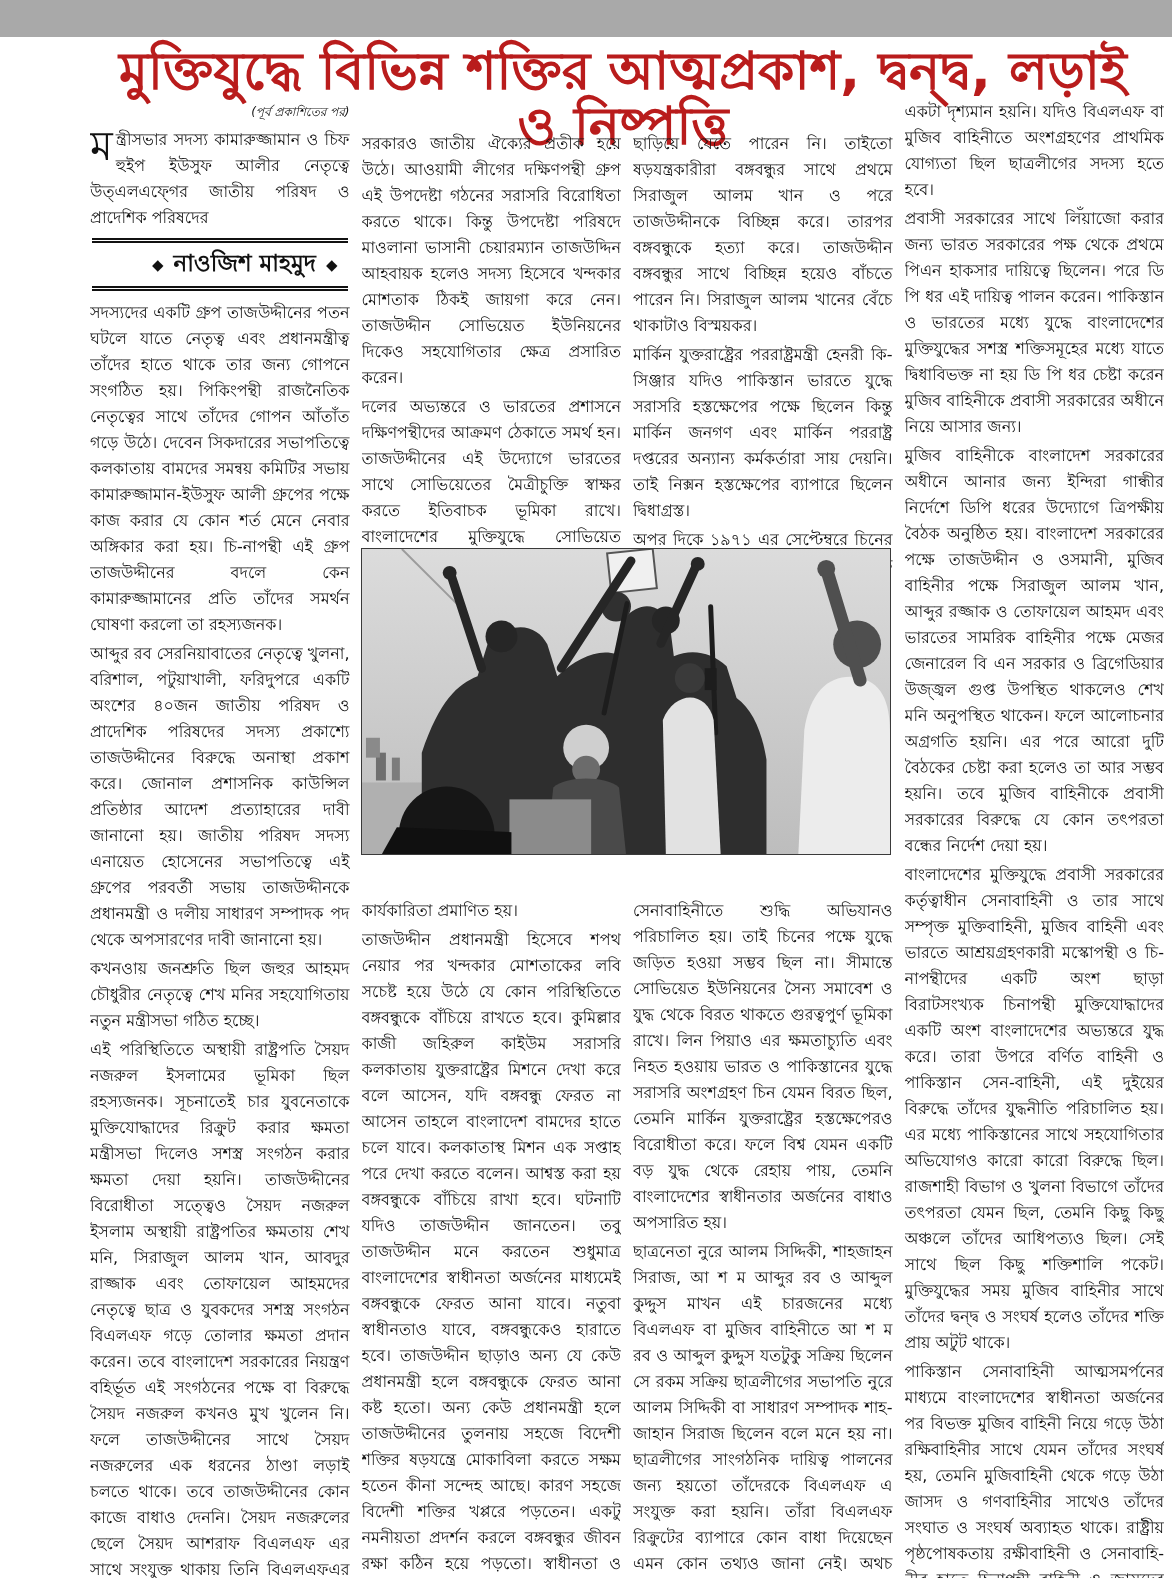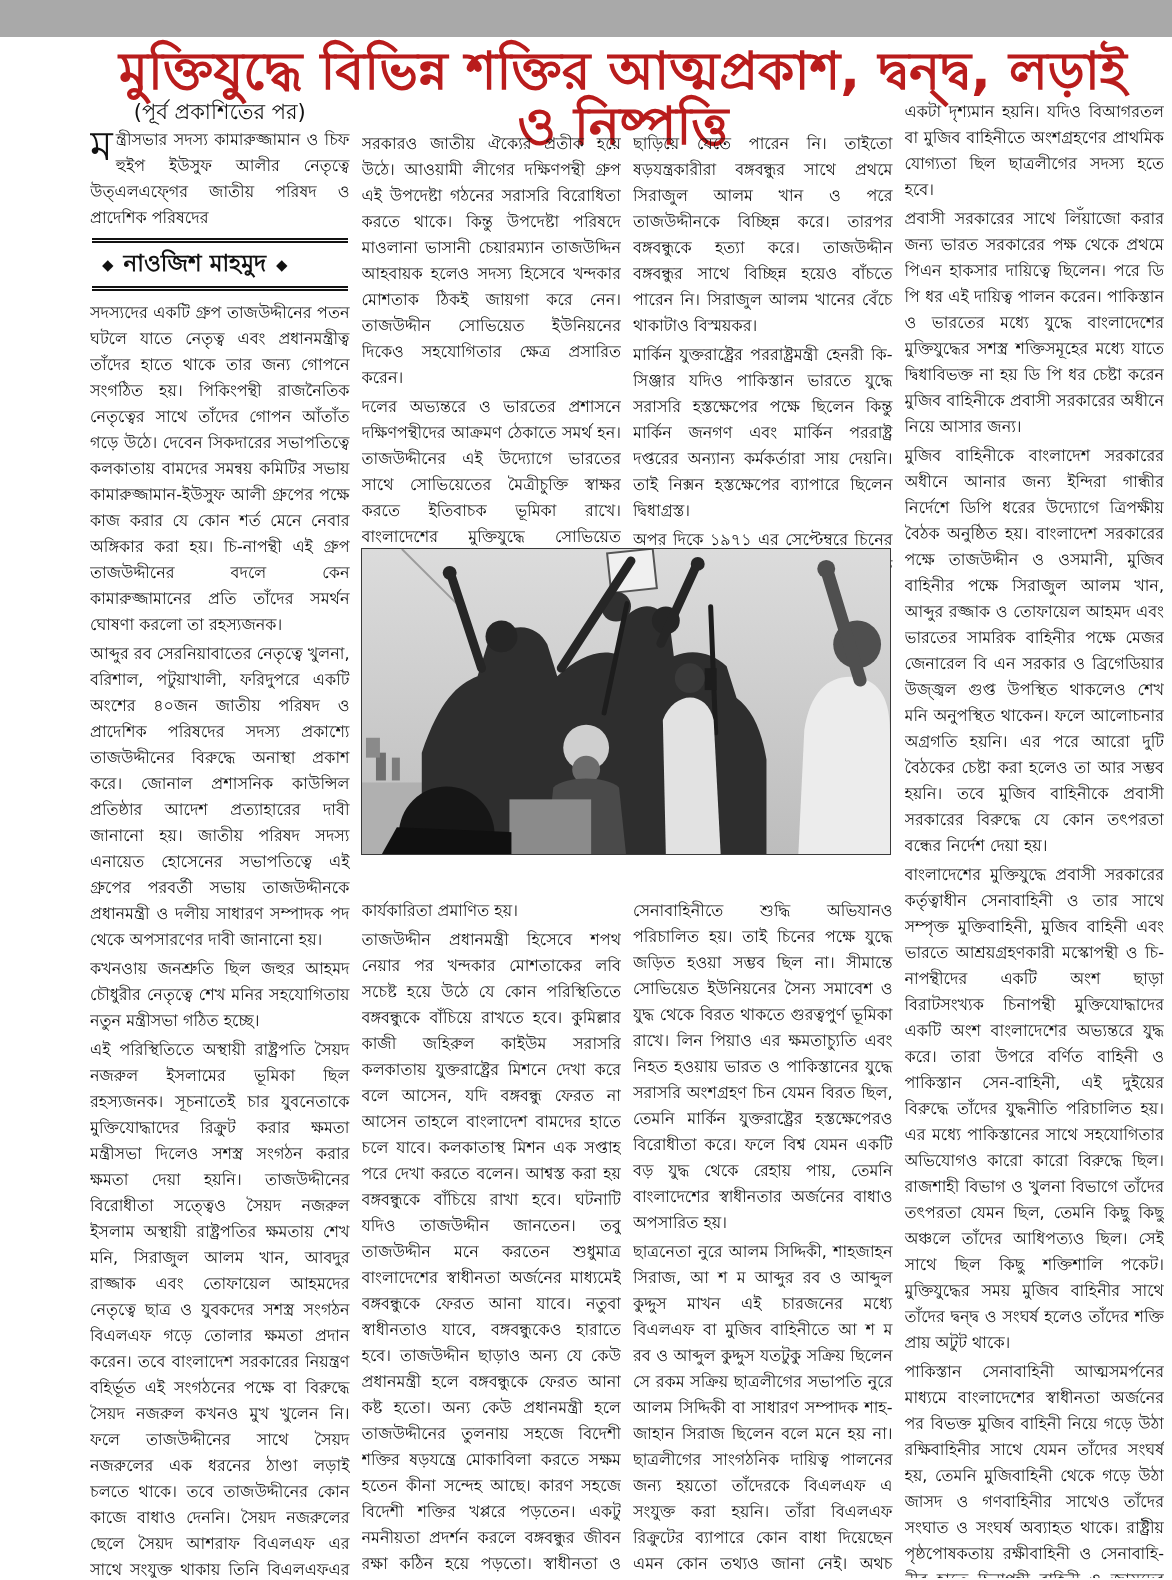--- a/index.html
+++ b/index.html
@@ -15,27 +15,27 @@
   }
   .cols{
     position:absolute;left:90px;right:8px;top:99px;bottom:2px;
     display:flex;gap:12px;
   }
   .col{
     flex:1 1 0;min-width:0;overflow:hidden;
     font-size:16px;line-height:26px;text-align:justify;
   }
   .col p{margin:0 0 3px 0;}
-  .note{text-align:center;font-size:21px;margin-bottom:2px !important;}
+  .note{font-style:italic;text-align:right;font-size:12px;margin-bottom:2px !important;}
   .dropcap{
     float:left;font-size:41px;line-height:36px;padding:1px 3px 0 0;
   }
   .byline-box{
     border-top:5px double #111;border-bottom:5px double #111;
-    text-align:left;font-weight:bold;font-size:23px;line-height:1.2;
+    text-align:right;font-weight:bold;font-size:23px;line-height:1.2;
     padding:7px 0 8px;margin:7px 2px 9px 2px;
   }
   .byline-box .dia{font-size:15px;vertical-align:middle;padding:0 10px;}
   .upper-block{height:448px;overflow:hidden;margin-top:32px;}
   .photo-spacer{height:319px;}
   .photo{
     position:absolute;top:548px;left:361px;width:530px;height:307px;
     background:#c9c9c9;border:1px solid #3a3a3a;box-sizing:border-box;
   }
   .photo svg{display:block;width:100%;height:100%;}
@@ -80,21 +80,21 @@
       <p>ছাড়িয়ে যেতে পারেন নি। তাইতো ষড়যন্ত্রকারীরা বঙ্গবন্ধুর সাথে প্রথমে সিরাজুল আলম খান ও পরে তাজউদ্দীনকে বিচ্ছিন্ন করে। তারপর বঙ্গবন্ধুকে হত্যা করে। তাজউদ্দীন বঙ্গবন্ধুর সাথে বিচ্ছিন্ন হয়েও বাঁচতে পারেন নি। সিরাজুল আলম খানের বেঁচে থাকাটাও বিস্ময়কর।</p>
       <p>মার্কিন যুক্তরাষ্ট্রের পররাষ্ট্রমন্ত্রী হেনরী কি-সিঞ্জার যদিও পাকিস্তান ভারতে যুদ্ধে সরাসরি হস্তক্ষেপের পক্ষে ছিলেন কিন্তু মার্কিন জনগণ এবং মার্কিন পররাষ্ট্র দপ্তরের অন্যান্য কর্মকর্তারা সায় দেয়নি। তাই নিক্সন হস্তক্ষেপের ব্যাপারে ছিলেন দ্বিধাগ্রস্ত।</p>
       <p>অপর দিকে ১৯৭১ এর সেপ্টেম্বরে চিনের অভ্যন্তরে মাও সে তুং এর উত্তরাধিকারকে কেন্দ্র করে প্রতিরক্ষা মন্ত্রী লিন পিয়াও এর সাথে চৌ এন লাইয়ের দ্বন্দ্বে চিনে অভ্যুখানের প্রচেষ্টা ব্যর্থ হয়। এতে লিনি-পয়াও সপরিবারে নিহত হয়। এই দ্বন্দ্বে চিনা সেনাবাহিনী জড়িত থাকায় খোদ</p>
     </div>
     <div class="photo-spacer"></div>
     <p>সেনাবাহিনীতে শুদ্ধি অভিযানও পরিচালিত হয়। তাই চিনের পক্ষে যুদ্ধে জড়িত হওয়া সম্ভব ছিল না। সীমান্তে সোভিয়েত ইউনিয়নের সৈন্য সমাবেশ ও যুদ্ধ থেকে বিরত থাকতে গুরত্বপুর্ণ ভূমিকা রাখে। লিন পিয়াও এর ক্ষমতাচ্যুতি এবং নিহত হওয়ায় ভারত ও পাকিস্তানের যুদ্ধে সরাসরি অংশগ্রহণ চিন যেমন বিরত ছিল, তেমনি মার্কিন যুক্তরাষ্ট্রের হস্তক্ষেপেরও বিরোধীতা করে। ফলে বিশ্ব যেমন একটি বড় যুদ্ধ থেকে রেহায় পায়, তেমনি বাংলাদেশের স্বাধীনতার অর্জনের বাধাও অপসারিত হয়।</p>
     <p>ছাত্রনেতা নুরে আলম সিদ্দিকী, শাহজাহন সিরাজ, আ শ ম আব্দুর রব ও আব্দুল কুদ্দুস মাখন এই চারজনের মধ্যে বিএলএফ বা মুজিব বাহিনীতে আ শ ম রব ও আব্দুল কুদ্দুস যতটুকু সক্রিয় ছিলেন সে রকম সক্রিয় ছাত্রলীগের সভাপতি নুরে আলম সিদ্দিকী বা সাধারণ সম্পাদক শাহ-জাহান সিরাজ ছিলেন বলে মনে হয় না। ছাত্রলীগের সাংগঠনিক দায়িত্ব পালনের জন্য হয়তো তাঁদেরকে বিএলএফ এ সংযুক্ত করা হয়নি। তাঁরা বিএলএফ রিক্রুটের ব্যাপারে কোন বাধা দিয়েছেন এমন কোন তথ্যও জানা নেই। অথচ ছাত্রলীগের অধিকাংশ জেলা নেতা বিএলএফর সাথে সংযুক্ত ছিলেন। আবার কেউ এফএফও সংযুক্ত হন। আ শ ম রব ও আব্দুল কুদ্দুস মাখন দু'জনই আগরতলায় শেখ মনির প্রধান সহযোগী হিসেবে দায়িত্ব পালন করেছেন। এর মধ্যে আ শ ম রব ছিলেন সিরাজপন্থী, অপরদিকে আব্দুল কুদ্দুস মাখন ছিলেন মনিপন্থী। তবে স্বাধীনতাযুদ্ধে ছত্রেলীগের ভূমিকা খুব</p>
   </div>
 
   <div class="col">
-    <p>একটা দৃশ্যমান হয়নি। যদিও বিআগরতল বা মুজিব বাহিনীতে অংশগ্রহণের প্রাথমিক যোগ্যতা ছিল ছাত্রলীগের সদস্য হতে হবে।</p>
+    <p>একটা দৃশ্যমান হয়নি। যদিও বিএলএফ বা মুজিব বাহিনীতে অংশগ্রহণের প্রাথমিক যোগ্যতা ছিল ছাত্রলীগের সদস্য হতে হবে।</p>
     <p>প্রবাসী সরকারের সাথে লিঁয়াজো করার জন্য ভারত সরকারের পক্ষ থেকে প্রথমে পিএন হাকসার দায়িত্বে ছিলেন। পরে ডি পি ধর এই দায়িত্ব পালন করেন। পাকিস্তান ও ভারতের মধ্যে যুদ্ধে বাংলাদেশের মুক্তিযুদ্ধের সশস্ত্র শক্তিসমূহের মধ্যে যাতে দ্বিধাবিভক্ত না হয় ডি পি ধর চেষ্টা করেন মুজিব বাহিনীকে প্রবাসী সরকারের অধীনে নিয়ে আসার জন্য।</p>
     <p>মুজিব বাহিনীকে বাংলাদেশ সরকারের অধীনে আনার জন্য ইন্দিরা গান্ধীর নির্দেশে ডিপি ধরের উদ্যোগে ত্রিপক্ষীয় বৈঠক অনুষ্ঠিত হয়। বাংলাদেশ সরকারের পক্ষে তাজউদ্দীন ও ওসমানী, মুজিব বাহিনীর পক্ষে সিরাজুল আলম খান, আব্দুর রজ্জাক ও তোফায়েল আহমদ এবং ভারতের সামরিক বাহিনীর পক্ষে মেজর জেনারেল বি এন সরকার ও ব্রিগেডিয়ার উজ্জ্বল গুপ্ত উপস্থিত থাকলেও শেখ মনি অনুপস্থিত থাকেন। ফলে আলোচনার অগ্রগতি হয়নি। এর পরে আরো দুটি বৈঠকের চেষ্টা করা হলেও তা আর সম্ভব হয়নি। তবে মুজিব বাহিনীকে প্রবাসী সরকারের বিরুদ্ধে যে কোন তৎপরতা বন্ধের নির্দেশ দেয়া হয়।</p>
     <p>বাংলাদেশের মুক্তিযুদ্ধে প্রবাসী সরকারের কর্তৃত্বাধীন সেনাবাহিনী ও তার সাথে সম্পৃক্ত মুক্তিবাহিনী, মুজিব বাহিনী এবং ভারতে আশ্রয়গ্রহণকারী মস্কোপন্থী ও চি-নাপন্থীদের একটি অংশ ছাড়া বিরাটসংখ্যক চিনাপন্থী মুক্তিযোদ্ধাদের একটি অংশ বাংলাদেশের অভ্যন্তরে যুদ্ধ করে। তারা উপরে বর্ণিত বাহিনী ও পাকিস্তান সেন-বাহিনী, এই দুইয়ের বিরুদ্ধে তাঁদের যুদ্ধনীতি পরিচালিত হয়। এর মধ্যে পাকিস্তানের সাথে সহযোগিতার অভিযোগও কারো কারো বিরুদ্ধে ছিল। রাজশাহী বিভাগ ও খুলনা বিভাগে তাঁদের তৎপরতা যেমন ছিল, তেমনি কিছু কিছু অঞ্চলে তাঁদের আধিপত্যও ছিল। সেই সাথে ছিল কিছু শক্তিশালি পকেট। মুক্তিযুদ্ধের সময় মুজিব বাহিনীর সাথে তাঁদের দ্বন্দ্ব ও সংঘর্ষ হলেও তাঁদের শক্তি প্রায় অটুট থাকে।</p>
     <p>পাকিস্তান সেনাবাহিনী আত্মসমর্পনের মাধ্যমে বাংলাদেশের স্বাধীনতা অর্জনের পর বিভক্ত মুজিব বাহিনী নিয়ে গড়ে উঠা রক্ষিবাহিনীর সাথে যেমন তাঁদের সংঘর্ষ হয়, তেমনি মুজিবাহিনী থেকে গড়ে উঠা জাসদ ও গণবাহিনীর সাথেও তাঁদের সংঘাত ও সংঘর্ষ অব্যাহত থাকে। রাষ্ট্রীয় পৃষ্ঠপোষকতায় রক্ষীবাহিনী ও সেনাবাহি-নীর হাতে চিনাপন্থী বাহিনী ও জাসদের গণবাহিনী নিশ্চিহ্ন হয়ে যায়। নির্মমভাবে তাঁরা দমননীতির শিকার হয়। মুক্তিযুদ্ধকালীন সময় যে সকল দ্বন্দ্ব ও শক্তি আত্মপ্রকাশ করেছিল তা বাংলাদেশ স্বাধীন হওয়ার পরও চলতে থাকে। তবে ভিন্নভাবে ভিন্ন আঙ্গিকে। এই সকল শক্তির নিজেদের মধ্যে দ্বন্দ্ব-সংঘাতে নিজেদের শক্তি ক্ষয় করে ফেলে। পরে এই সকল দ্বন্দ্ব ও সংঘাত নিষ্পত্তি হয় তৃতীয় শক্তি উখানের মাধ্যমে। আর তা হলো মার্কিন সমর্থনপুষ্ট পাকিস্তানি ধারা। যা ছিল মূলত মুক্তিযুদ্ধের বিরোধীশক্তি। বঙ্গবন্ধুকে হত্যা করে তারা রাষ্ট্রক্ষমতা দখল করে নেয়। (সমাপ্ত)</p>
 
   </div>
 </div>
 
 <div class="photo" title="Black-and-white photograph of jubilant freedom fighters and civilians, arms and rifles raised in celebration">
   <svg viewBox="0 0 530 307" preserveAspectRatio="none">

